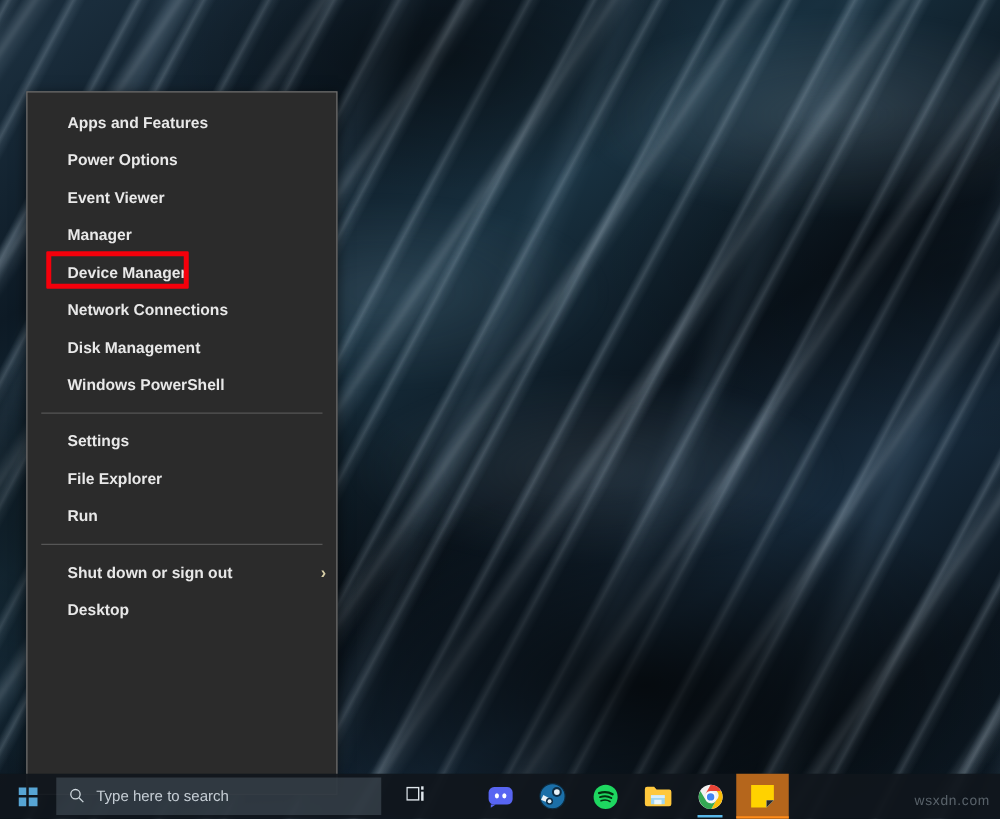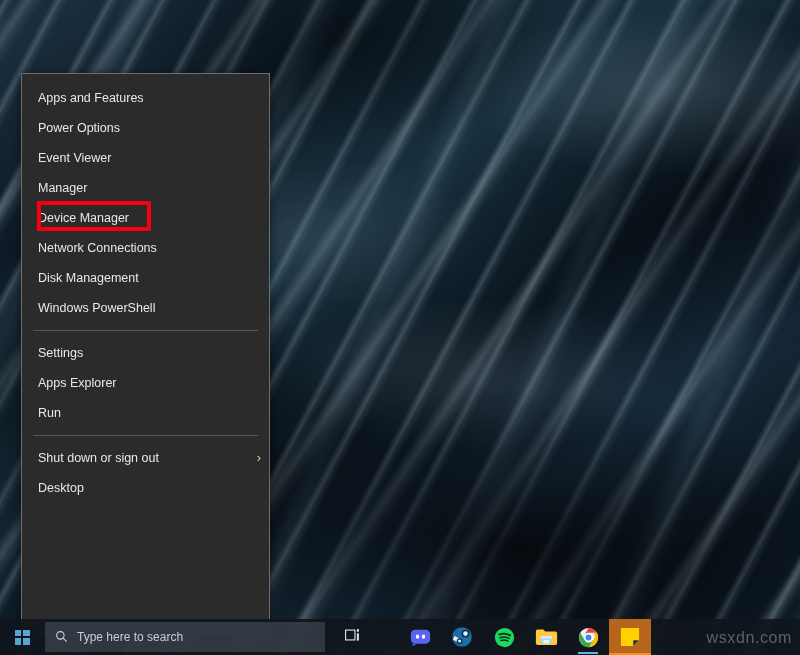--- a/index.html
+++ b/index.html
@@ -109,27 +109,28 @@
     height: 563px;
     background: #2b2b2b;
     border: 1px solid #6e6e6e;
     box-sizing: border-box;
     box-shadow: 0 2px 10px rgba(0,0,0,0.55);
     padding-top: 9px;
   }
   .menu-item {
     height: 30px;
     line-height: 30px;
-    padding-left: 16px;
+    padding-left: 32px;
     padding-right: 12px;
     color: #e8e8e8;
     font-size: 12.5px;
     white-space: nowrap;
     position: relative;
     cursor: default;
+    font-weight: bold;
   }
   .menu-item .chev {
     position: absolute;
     right: 8px;
     top: 0;
     height: 30px;
     line-height: 29px;
     color: #d8cfa8;
     font-size: 13px;
   }
@@ -177,21 +178,21 @@
     display: grid;
     grid-template-columns: 1fr 1fr;
     grid-template-rows: 1fr 1fr;
     gap: 1.6px;
   }
   .win-logo i {
     display: block;
     background: #57a5d4;
   }
   #search-box {
-    width: 280px;
+    width: 260px;
     height: 30px;
     background: rgba(120,135,148,0.30);
     display: flex;
     align-items: center;
     flex: 0 0 auto;
     margin-left: 1px;
   }
   #search-box .s-icon {
     width: 32px;
     text-align: center;
@@ -243,21 +244,21 @@
     left: 11px; bottom: 1px;
     width: 20px;
     height: 2px;
     background: #58b7e8;
   }
   #watermark {
     position: absolute;
     right: 8px;
     bottom: 8px;
     color: rgba(178,190,200,0.45);
-    font-size: 16px;
+    font-size: 11px;
     letter-spacing: 0.6px;
     font-family: "Liberation Sans", sans-serif;
   }
 </style>
 </head>
 <body>
 
 <div id="desktop">
   <div class="wp-layer wp-base"></div>
   <div class="wp-layer wp-waves3"></div>
@@ -295,21 +296,21 @@
   <div class="menu-item">
     <span>Windows PowerShell</span>
   </div>
 
   <div class="menu-sep"></div>
 
   <div class="menu-item">
     <span>Settings</span>
   </div>
   <div class="menu-item">
-    <span>Apps Explorer</span>
+    <span>File Explorer</span>
   </div>
   <div class="menu-item">
     <span>Run</span>
   </div>
 
   <div class="menu-sep"></div>
 
   <div class="menu-item">
     <span>Shut down or sign out</span>
     <span class="chev">›</span>

